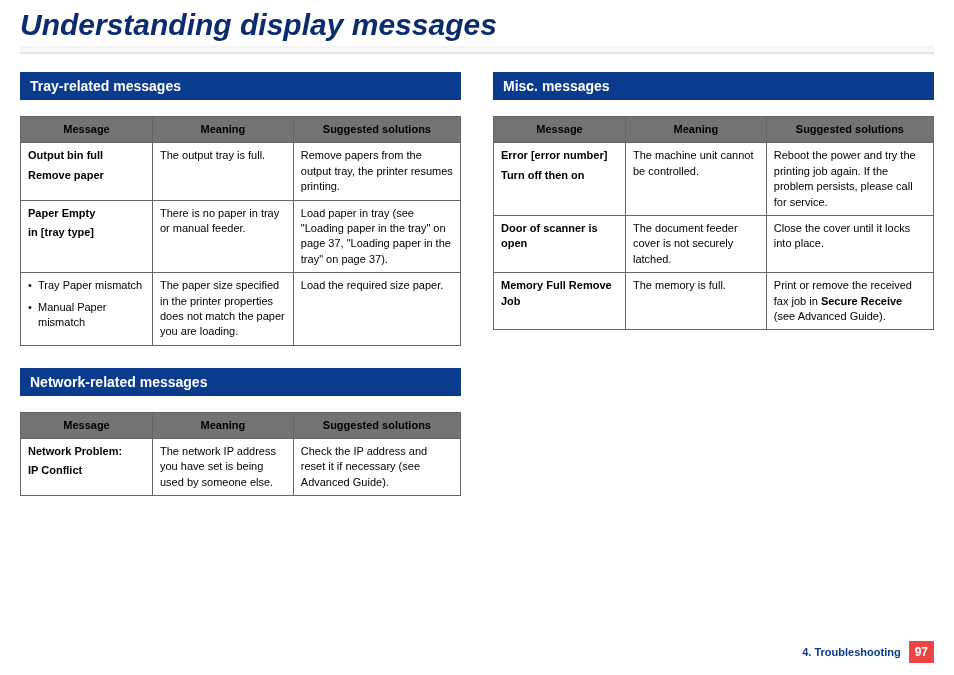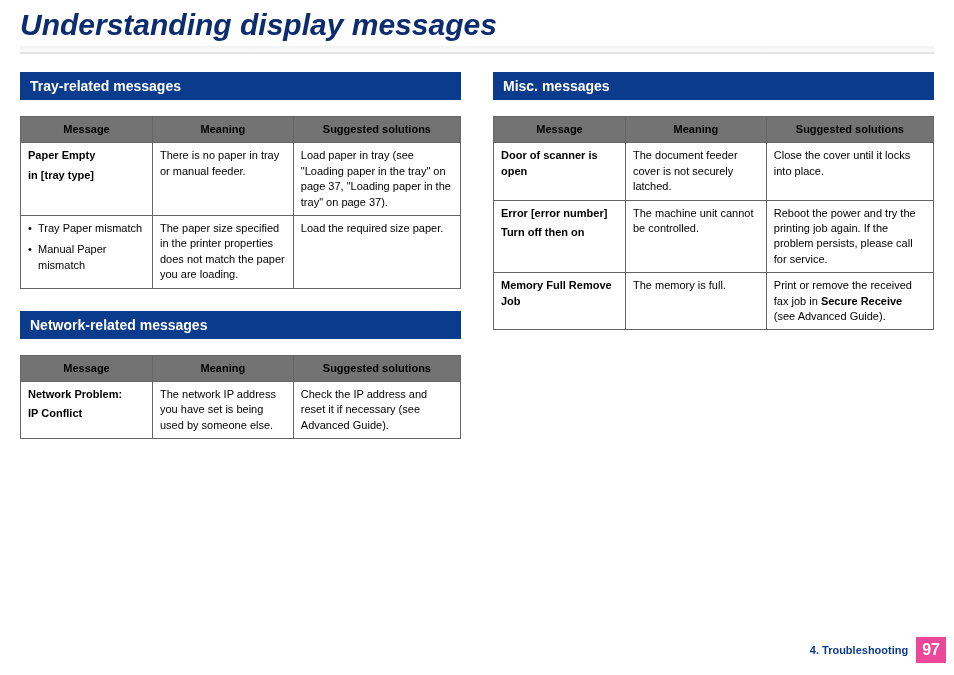--- a/index.html
+++ b/index.html
@@ -72,37 +72,37 @@
   .bullet-list li::before {
     content: "•";
     position: absolute;
     left: 0;
     font-weight: normal;
   }
   .twoline b { display: block; margin-bottom: 4px; }
   .twoline .second { display: block; font-weight:700; }
   .footer {
     position: absolute;
-    right: 8px;
+    right: 20px;
     bottom: 12px;
     display: flex;
     align-items: center;
     gap: 8px;
     font-size: 11px;
   }
   .footer-chapter {
     color: #0b3b8c;
     font-weight: 700;
   }
   .page-num {
-    background: #ec4899;
+    background: #ef4444;
     color: #fff;
     font-weight: 700;
     padding: 4px 6px;
-    font-size: 16px;
+    font-size: 12px;
   }
   td.col-msg { width: 30%; }
   td.col-mean { width: 32%; }
   td.col-sol { width: 38%; }
 </style>
 </head>
 <body>
 
 <h1 class="page-title">Understanding display messages</h1>
 
@@ -116,20 +116,28 @@
       <thead>
         <tr>
           <th>Message</th>
           <th>Meaning</th>
           <th>Suggested solutions</th>
         </tr>
       </thead>
       <tbody>
         <tr>
           <td class="msg-cell col-msg twoline">
+            <b>Output bin full</b>
+            <span class="second">Remove paper</span>
+          </td>
+          <td class="col-mean">The output tray is full.</td>
+          <td class="col-sol">Remove papers from the output tray, the printer resumes printing.</td>
+        </tr>
+        <tr>
+          <td class="msg-cell col-msg twoline">
             <b>Paper Empty</b>
             <span class="second">in [tray type]</span>
           </td>
           <td class="col-mean">There is no paper in tray or manual feeder.</td>
           <td class="col-sol">Load paper in tray (see "Loading paper in the tray" on page 37, "Loading paper in the tray" on page 37).</td>
         </tr>
         <tr>
           <td class="msg-cell col-msg">
             <ul class="bullet-list">
               <li>Tray Paper mismatch</li>
@@ -173,33 +181,33 @@
     <table class="msg-table">
       <thead>
         <tr>
           <th>Message</th>
           <th>Meaning</th>
           <th>Suggested solutions</th>
         </tr>
       </thead>
       <tbody>
         <tr>
+          <td class="msg-cell col-msg twoline">
+            <b>Error [error number]</b>
+            <span class="second">Turn off then on</span>
+          </td>
+          <td class="col-mean">The machine unit cannot be controlled.</td>
+          <td class="col-sol">Reboot the power and try the printing job again. If the problem persists, please call for service.</td>
+        </tr>
+        <tr>
           <td class="msg-cell col-msg">
             <b>Door of scanner is open</b>
           </td>
           <td class="col-mean">The document feeder cover is not securely latched.</td>
           <td class="col-sol">Close the cover until it locks into place.</td>
-        </tr>
-        <tr>
-          <td class="msg-cell col-msg twoline">
-            <b>Error [error number]</b>
-            <span class="second">Turn off then on</span>
-          </td>
-          <td class="col-mean">The machine unit cannot be controlled.</td>
-          <td class="col-sol">Reboot the power and try the printing job again. If the problem persists, please call for service.</td>
         </tr>
         <tr>
           <td class="msg-cell col-msg">
             <b>Memory Full Remove Job</b>
           </td>
           <td class="col-mean">The memory is full.</td>
           <td class="col-sol">
             <span>Print or remove the received fax job in </span><b>Secure Receive</b><span> (see Advanced Guide).</span>
           </td>
         </tr>

